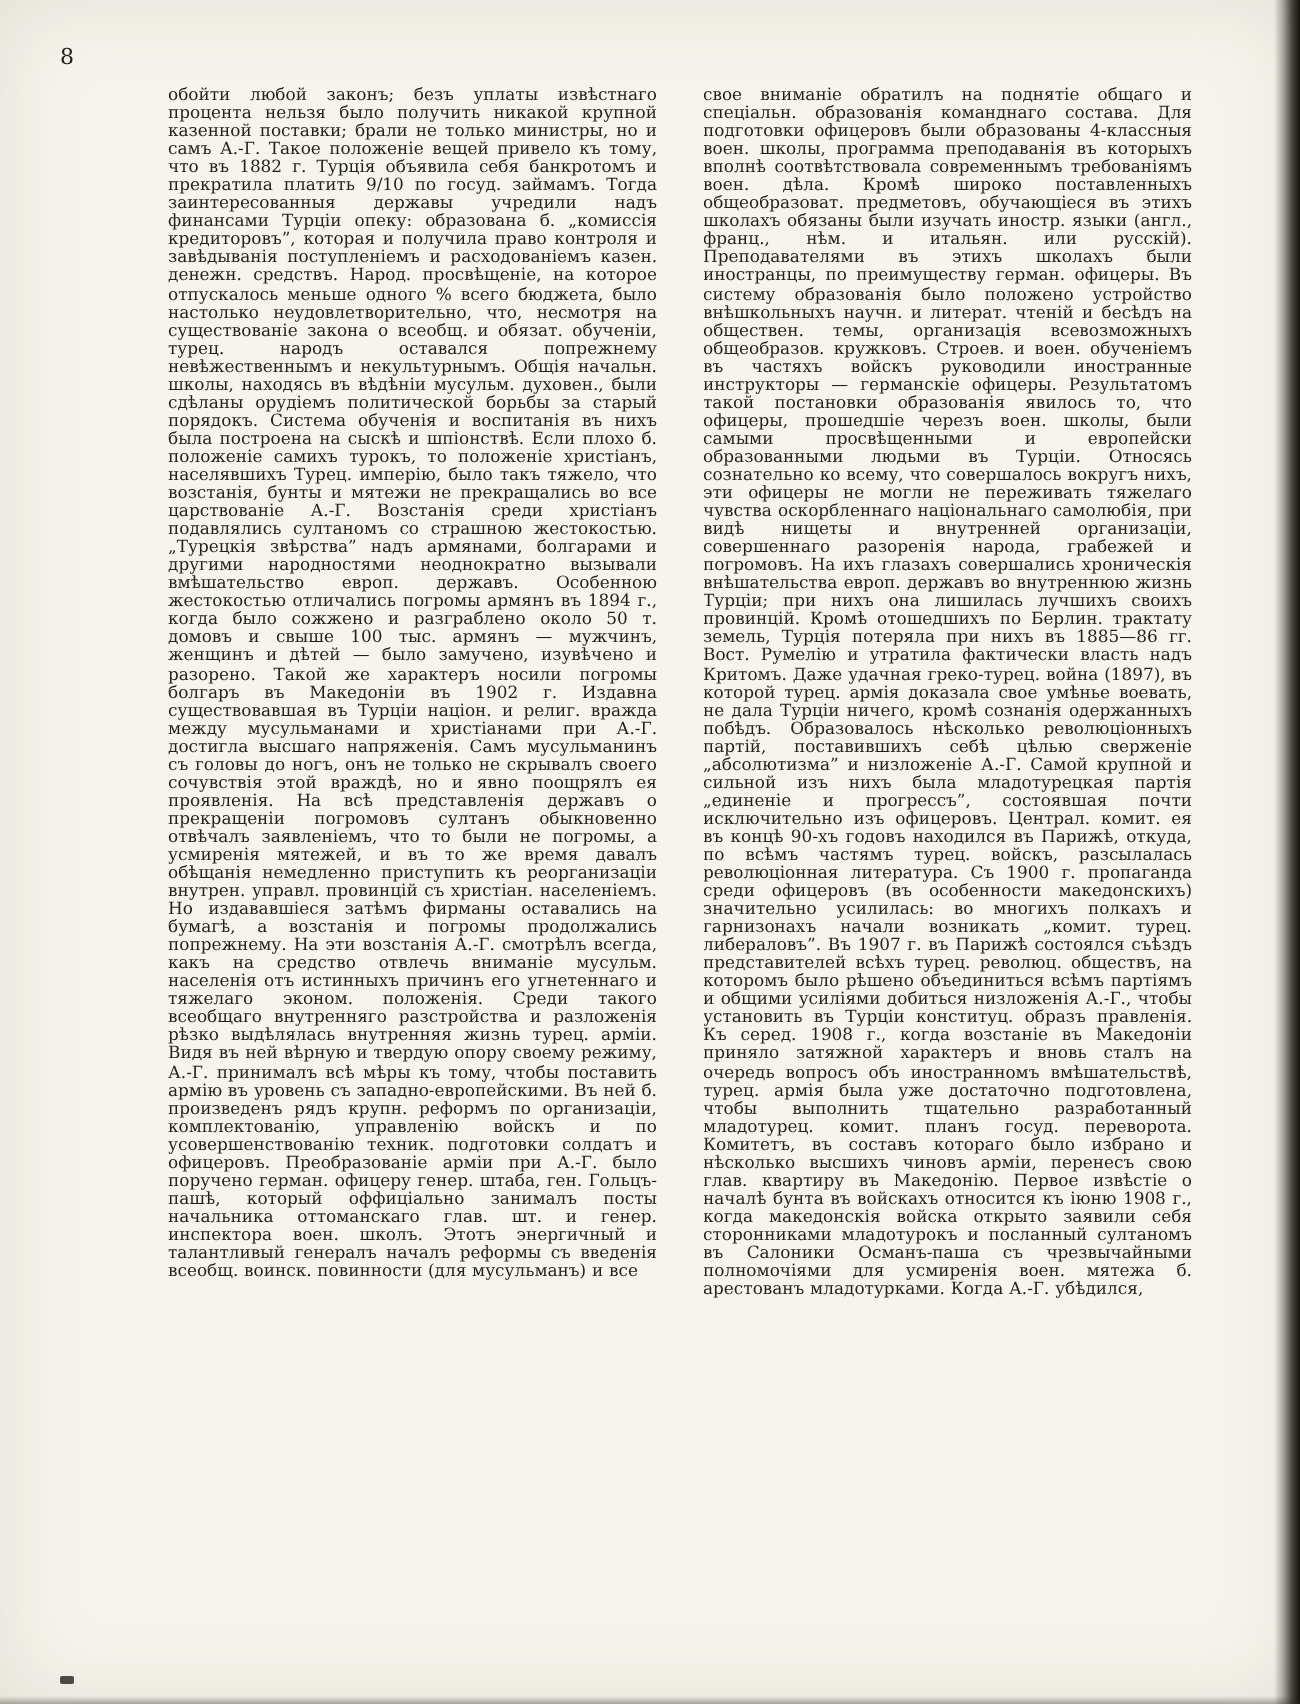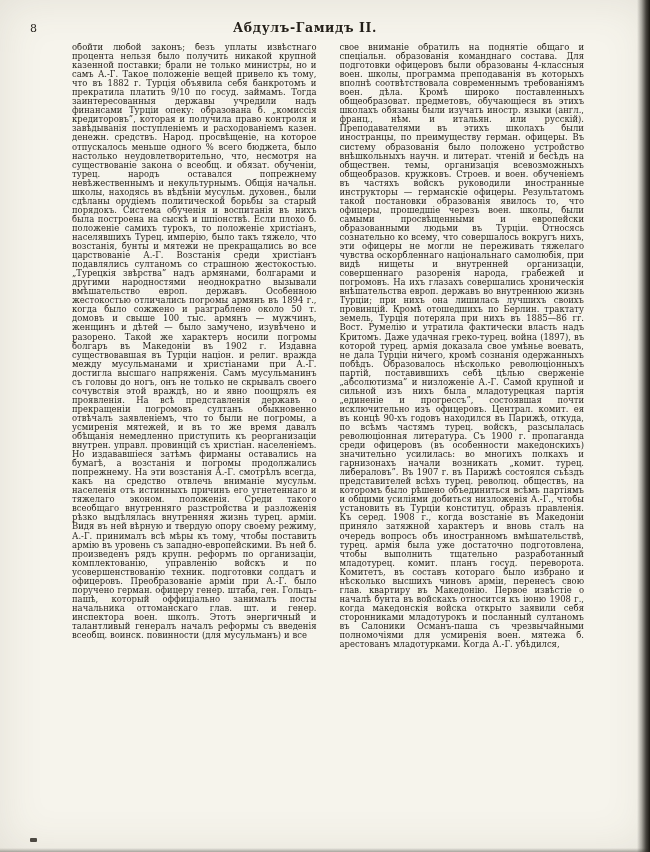--- a/index.html
+++ b/index.html
@@ -27,21 +27,21 @@
     left: 0;
     right: 40px;
     text-align: center;
     font-size: 12.5px;
     font-weight: bold;
     letter-spacing: 0.6px;
   }
   .columns {
     position: absolute;
     top: 43px;
-    left: 72px;
+    left: 84px;
     width: 512px;
     bottom: 6px;
     display: flex;
     gap: 23px;
   }
   .col {
     flex: 1 1 0;
     text-align: justify;
     font-size: 8.45px;
     line-height: 9.05px;
@@ -81,21 +81,20 @@
     opacity: 0.8;
   }
 </style>
 </head>
 <body>
 
 <div class="page">
 
   <div class="page-number">8</div>
 
-  <div class="header-title">Абдулъ-Гамидъ II.</div>
 
   <div class="columns">
     <div class="col">обойти любой законъ; безъ уплаты извѣстнаго процента нельзя было получить никакой крупной казенной поставки; брали не только министры, но и самъ А.-Г. Такое положеніе вещей привело къ тому, что въ 1882 г. Турція объявила себя банкротомъ и прекратила платить 9/10 по госуд. займамъ. Тогда заинтересованныя державы учредили надъ финансами Турціи опеку: образована б. „комиссія кредиторовъ”, которая и получила право контроля и завѣдыванія поступленіемъ и расходованіемъ казен. денежн. средствъ. Народ. просвѣщеніе, на которое отпускалось меньше одного % всего бюджета, было настолько неудовлетворительно, что, несмотря на существованіе закона о всеобщ. и обязат. обученіи, турец. народъ оставался попрежнему невѣжественнымъ и некультурнымъ. Общія начальн. школы, находясь въ вѣдѣніи мусульм. духовен., были сдѣланы орудіемъ политической борьбы за старый порядокъ. Система обученія и воспитанія въ нихъ была построена на сыскѣ и шпіонствѣ. Если плохо б. положеніе самихъ турокъ, то положеніе христіанъ, населявшихъ Турец. имперію, было такъ тяжело, что возстанія, бунты и мятежи не прекращались во все царствованіе А.-Г. Возстанія среди христіанъ подавлялись султаномъ со страшною жестокостью. „Турецкія звѣрства” надъ армянами, болгарами и другими народностями неоднократно вызывали вмѣшательство европ. державъ. Особенною жестокостью отличались погромы армянъ въ 1894 г., когда было сожжено и разграблено около 50 т. домовъ и свыше 100 тыс. армянъ — мужчинъ, женщинъ и дѣтей — было замучено, изувѣчено и разорено. Такой же характеръ носили погромы болгаръ въ Македоніи въ 1902 г. Издавна существовавшая въ Турціи націон. и религ. вражда между мусульманами и христіанами при А.-Г. достигла высшаго напряженія. Самъ мусульманинъ съ головы до ногъ, онъ не только не скрывалъ своего сочувствія этой враждѣ, но и явно поощрялъ ея проявленія. На всѣ представленія державъ о прекращеніи погромовъ султанъ обыкновенно отвѣчалъ заявленіемъ, что то были не погромы, а усмиренія мятежей, и въ то же время давалъ обѣщанія немедленно приступить къ реорганизаціи внутрен. управл. провинцій съ христіан. населеніемъ. Но издававшіеся затѣмъ фирманы оставались на бумагѣ, а возстанія и погромы продолжались попрежнему. На эти возстанія А.-Г. смотрѣлъ всегда, какъ на средство отвлечь вниманіе мусульм. населенія отъ истинныхъ причинъ его угнетеннаго и тяжелаго эконом. положенія. Среди такого всеобщаго внутренняго разстройства и разложенія рѣзко выдѣлялась внутренняя жизнь турец. арміи. Видя въ ней вѣрную и твердую опору своему режиму, А.-Г. принималъ всѣ мѣры къ тому, чтобы поставить армію въ уровень съ западно-европейскими. Въ ней б. произведенъ рядъ крупн. реформъ по организаціи, комплектованію, управленію войскъ и по усовершенствованію техник. подготовки солдатъ и офицеровъ. Преобразованіе арміи при А.-Г. было поручено герман. офицеру генер. штаба, ген. Гольцъ-пашѣ, который оффиціально занималъ посты начальника оттоманскаго глав. шт. и генер. инспектора воен. школъ. Этотъ энергичный и талантливый генералъ началъ реформы съ введенія всеобщ. воинск. повинности (для мусульманъ) и все</div>
     <div class="col">свое вниманіе обратилъ на поднятіе общаго и спеціальн. образованія команднаго состава. Для подготовки офицеровъ были образованы 4-классныя воен. школы, программа преподаванія въ которыхъ вполнѣ соотвѣтствовала современнымъ требованіямъ воен. дѣла. Кромѣ широко поставленныхъ общеобразоват. предметовъ, обучающіеся въ этихъ школахъ обязаны были изучать иностр. языки (англ., франц., нѣм. и итальян. или русскій). Преподавателями въ этихъ школахъ были иностранцы, по преимуществу герман. офицеры. Въ систему образованія было положено устройство внѣшкольныхъ научн. и литерат. чтеній и бесѣдъ на обществен. темы, организація всевозможныхъ общеобразов. кружковъ. Строев. и воен. обученіемъ въ частяхъ войскъ руководили иностранные инструкторы — германскіе офицеры. Результатомъ такой постановки образованія явилось то, что офицеры, прошедшіе черезъ воен. школы, были самыми просвѣщенными и европейски образованными людьми въ Турціи. Относясь сознательно ко всему, что совершалось вокругъ нихъ, эти офицеры не могли не переживать тяжелаго чувства оскорбленнаго національнаго самолюбія, при видѣ нищеты и внутренней организаціи, совершеннаго разоренія народа, грабежей и погромовъ. На ихъ глазахъ совершались хроническія внѣшательства европ. державъ во внутреннюю жизнь Турціи; при нихъ она лишилась лучшихъ своихъ провинцій. Кромѣ отошедшихъ по Берлин. трактату земель, Турція потеряла при нихъ въ 1885—86 гг. Вост. Румелію и утратила фактически власть надъ Критомъ. Даже удачная греко-турец. война (1897), въ которой турец. армія доказала свое умѣнье воевать, не дала Турціи ничего, кромѣ сознанія одержанныхъ побѣдъ. Образовалось нѣсколько революціонныхъ партій, поставившихъ себѣ цѣлью сверженіе „абсолютизма” и низложеніе А.-Г. Самой крупной и сильной изъ нихъ была младотурецкая партія „единеніе и прогрессъ”, состоявшая почти исключительно изъ офицеровъ. Централ. комит. ея въ концѣ 90-хъ годовъ находился въ Парижѣ, откуда, по всѣмъ частямъ турец. войскъ, разсылалась революціонная литература. Съ 1900 г. пропаганда среди офицеровъ (въ особенности македонскихъ) значительно усилилась: во многихъ полкахъ и гарнизонахъ начали возникать „комит. турец. либераловъ”. Въ 1907 г. въ Парижѣ состоялся съѣздъ представителей всѣхъ турец. революц. обществъ, на которомъ было рѣшено объединиться всѣмъ партіямъ и общими усиліями добиться низложенія А.-Г., чтобы установить въ Турціи конституц. образъ правленія. Къ серед. 1908 г., когда возстаніе въ Македоніи приняло затяжной характеръ и вновь сталъ на очередь вопросъ объ иностранномъ вмѣшательствѣ, турец. армія была уже достаточно подготовлена, чтобы выполнить тщательно разработанный младотурец. комит. планъ госуд. переворота. Комитетъ, въ составъ котораго было избрано и нѣсколько высшихъ чиновъ арміи, перенесъ свою глав. квартиру въ Македонію. Первое извѣстіе о началѣ бунта въ войскахъ относится къ іюню 1908 г., когда македонскія войска открыто заявили себя сторонниками младотурокъ и посланный султаномъ въ Салоники Османъ-паша съ чрезвычайными полномочіями для усмиренія воен. мятежа б. арестованъ младотурками. Когда А.-Г. убѣдился,</div>
   </div>
 
   <div class="scan-edge"></div>
   <div class="scan-edge-bottom"></div>
   <div class="speck"></div>
 

